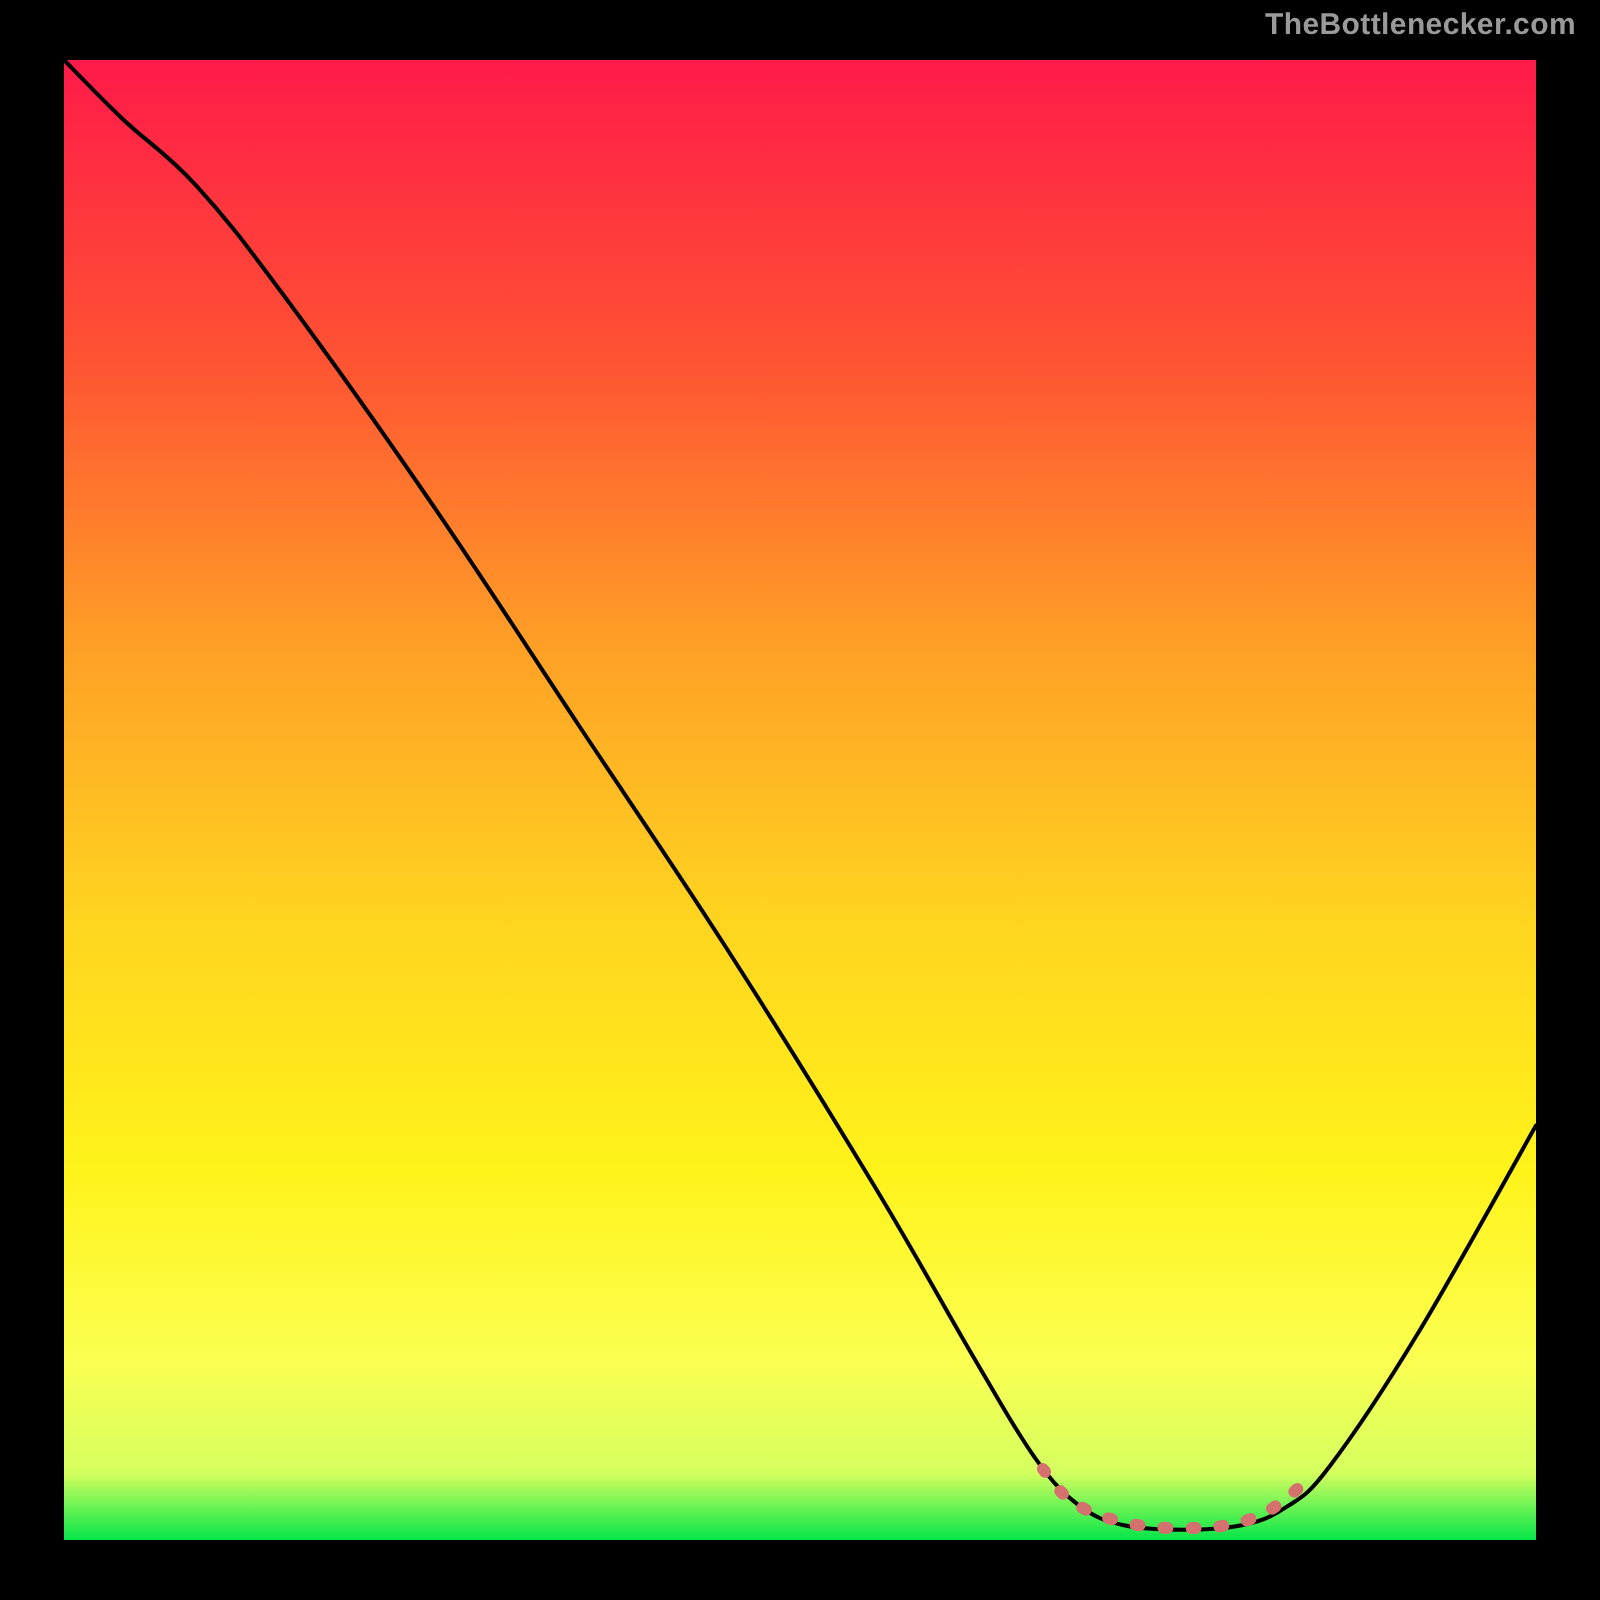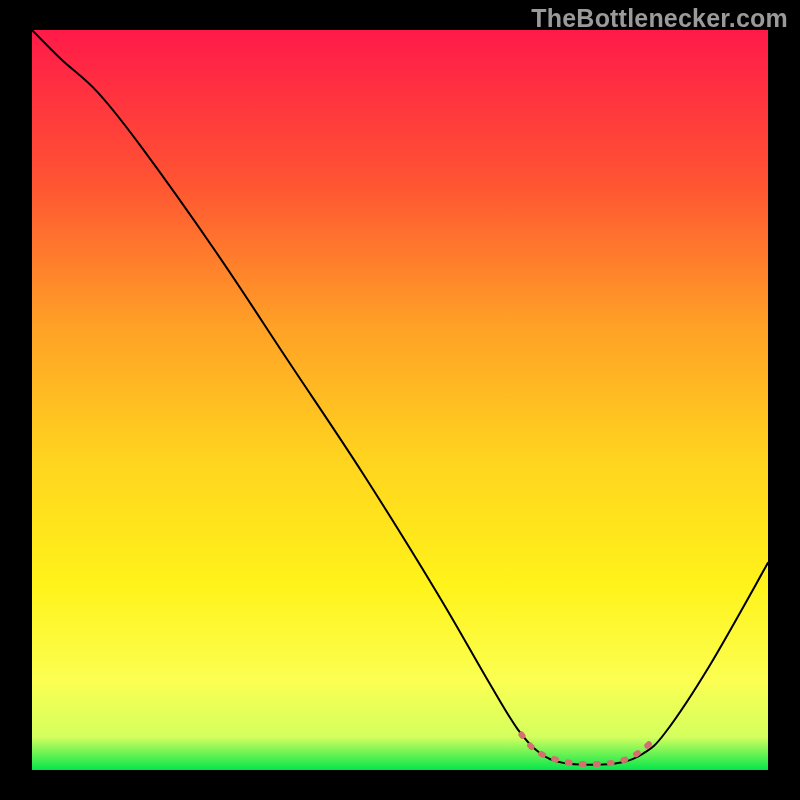--- a/index.html
+++ b/index.html
@@ -17,21 +17,21 @@
     left: 0;
     width: 800px;
     height: 800px;
     background: #000;
   }
   .watermark {
     position: absolute;
     top: 4px;
     right: 12px;
     color: #9a9a9a;
-    font-size: 25px;
+    font-size: 15px;
     font-weight: 600;
     letter-spacing: 0.2px;
     z-index: 30;
     font-family: Arial, sans-serif;
   }
   svg.plot {
     position: absolute;
     top: 0;
     left: 0;
     z-index: 10;

